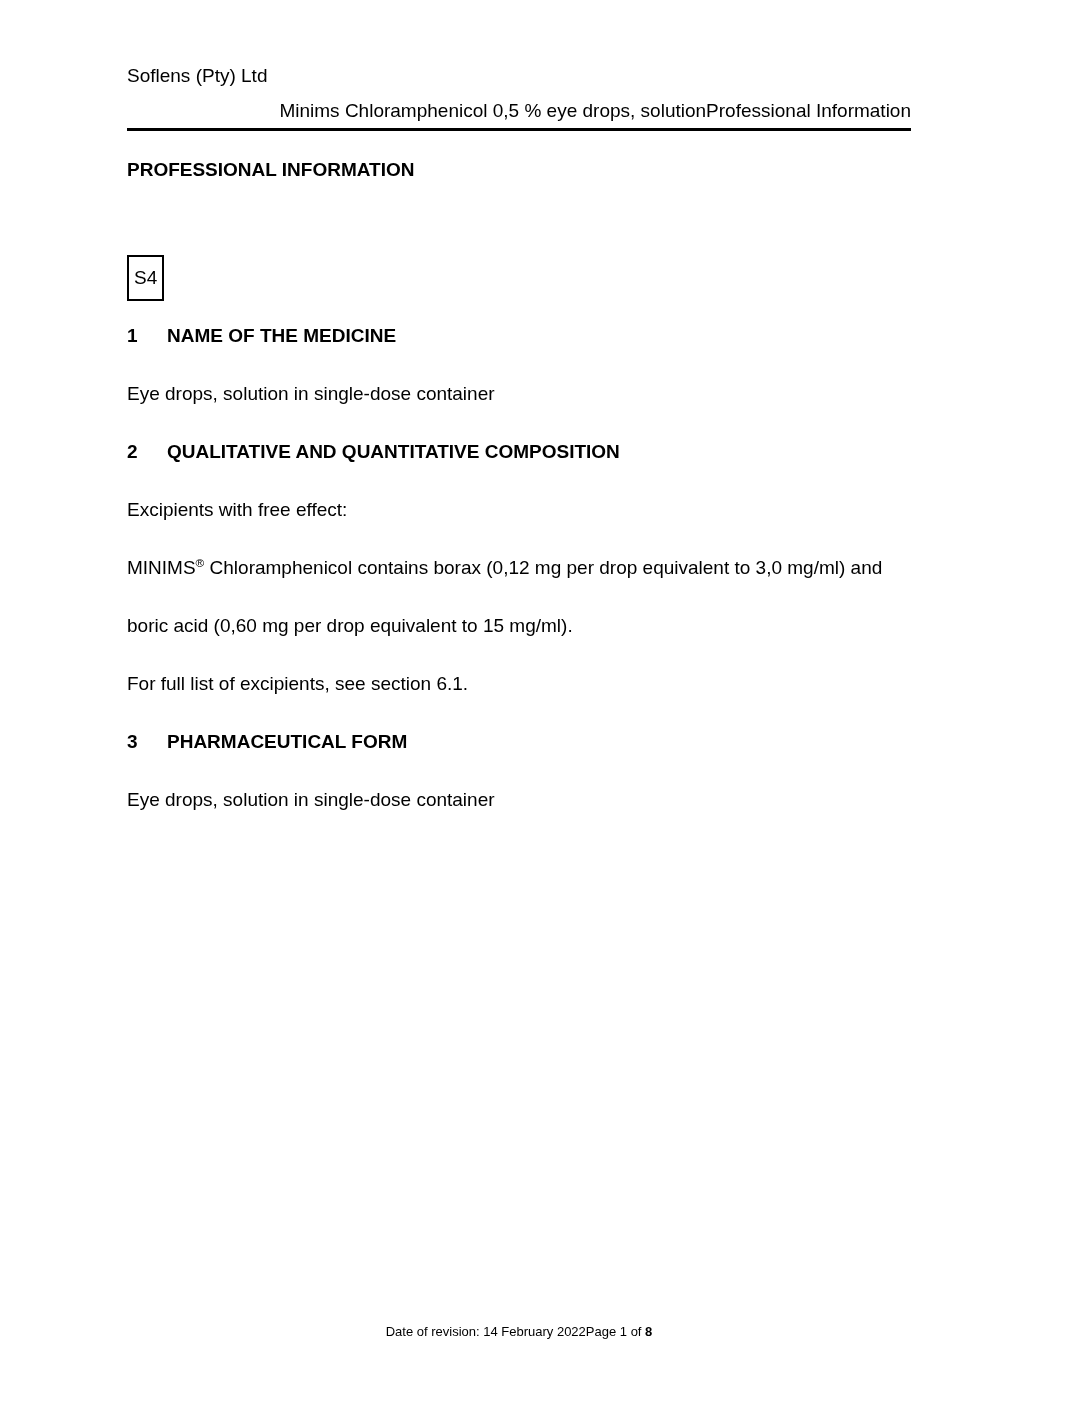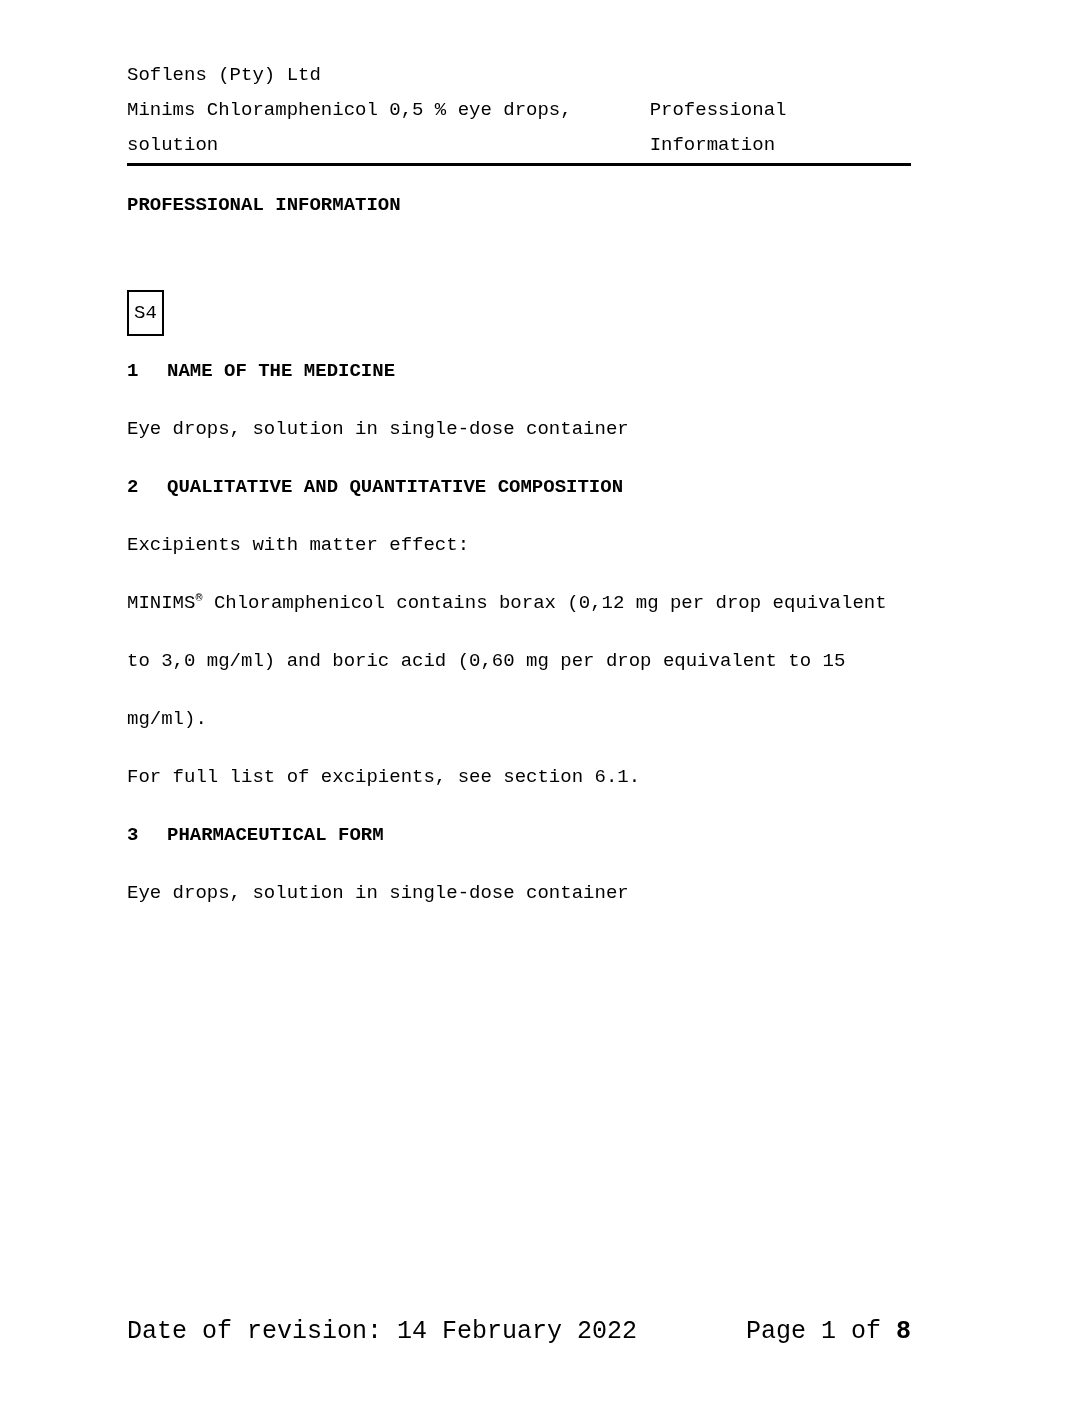--- a/index.html
+++ b/index.html
@@ -7,30 +7,30 @@
     margin: 0;
     padding: 0;
     background: #ffffff;
   }
   .page {
     position: relative;
     width: 1036px;
     height: 1408px;
     background: #ffffff;
     color: #000000;
-    font-family: Liberation Mono, monospace;
+    font-family: Liberation Sans, sans-serif;
     font-size: 19px;
     padding: 58px 125px 0 127px;
     overflow: hidden;
   }
   .doc-header { border-bottom: 3px solid #000; }
   .doc-header .hline { line-height: 35px; white-space: nowrap; }
   .doc-header .hline2 {
     display: flex;
-    justify-content: flex-start;
+    justify-content: flex-end;
     line-height: 35px;
   }
   .body-text p, .body-text h2, .body-text div.para {
     margin: 0;
     line-height: 58px;
     font-size: 19px;
     font-weight: normal;
   }
   h2.sect { font-weight: bold; }
   .sect-num {
@@ -52,23 +52,23 @@
     vertical-align: super;
     line-height: 0;
   }
   .italic { font-style: italic; }
   .doc-footer {
     position: absolute;
     left: 127px;
     right: 125px;
     top: 1318px;
     display: flex;
-    justify-content: space-between;
+    justify-content: center;
     line-height: 28px;
-    font-size: 25px;
+    font-size: 13px;
   }
 </style>
 </head>
 <body>
 
 <div class="page">
 
   <div class="doc-header">
     <div class="hline">Soflens (Pty) Ltd</div>
     <div class="hline2">
@@ -93,21 +93,21 @@
     </h2>
 
 
     <p>Eye drops, solution in single-dose container</p>
 
     <h2 class="sect">
       <span class="sect-num">2</span><span>QUALITATIVE AND QUANTITATIVE COMPOSITION</span>
     </h2>
 
 
-    <p>Excipients with matter effect:</p>
+    <p>Excipients with free effect:</p>
 
     <p><span>MINIMS</span><sup class="reg">®</sup><span> Chloramphenicol contains borax (0,12 mg per drop equivalent to 3,0 mg/ml) and boric acid (0,60 mg per drop equivalent to 15 mg/ml).</span></p>
 
     <p>For full list of excipients, see section 6.1.</p>
 
     <h2 class="sect">
       <span class="sect-num">3</span><span>PHARMACEUTICAL FORM</span>
     </h2>
 
     <p>Eye drops, solution in single-dose container</p>

